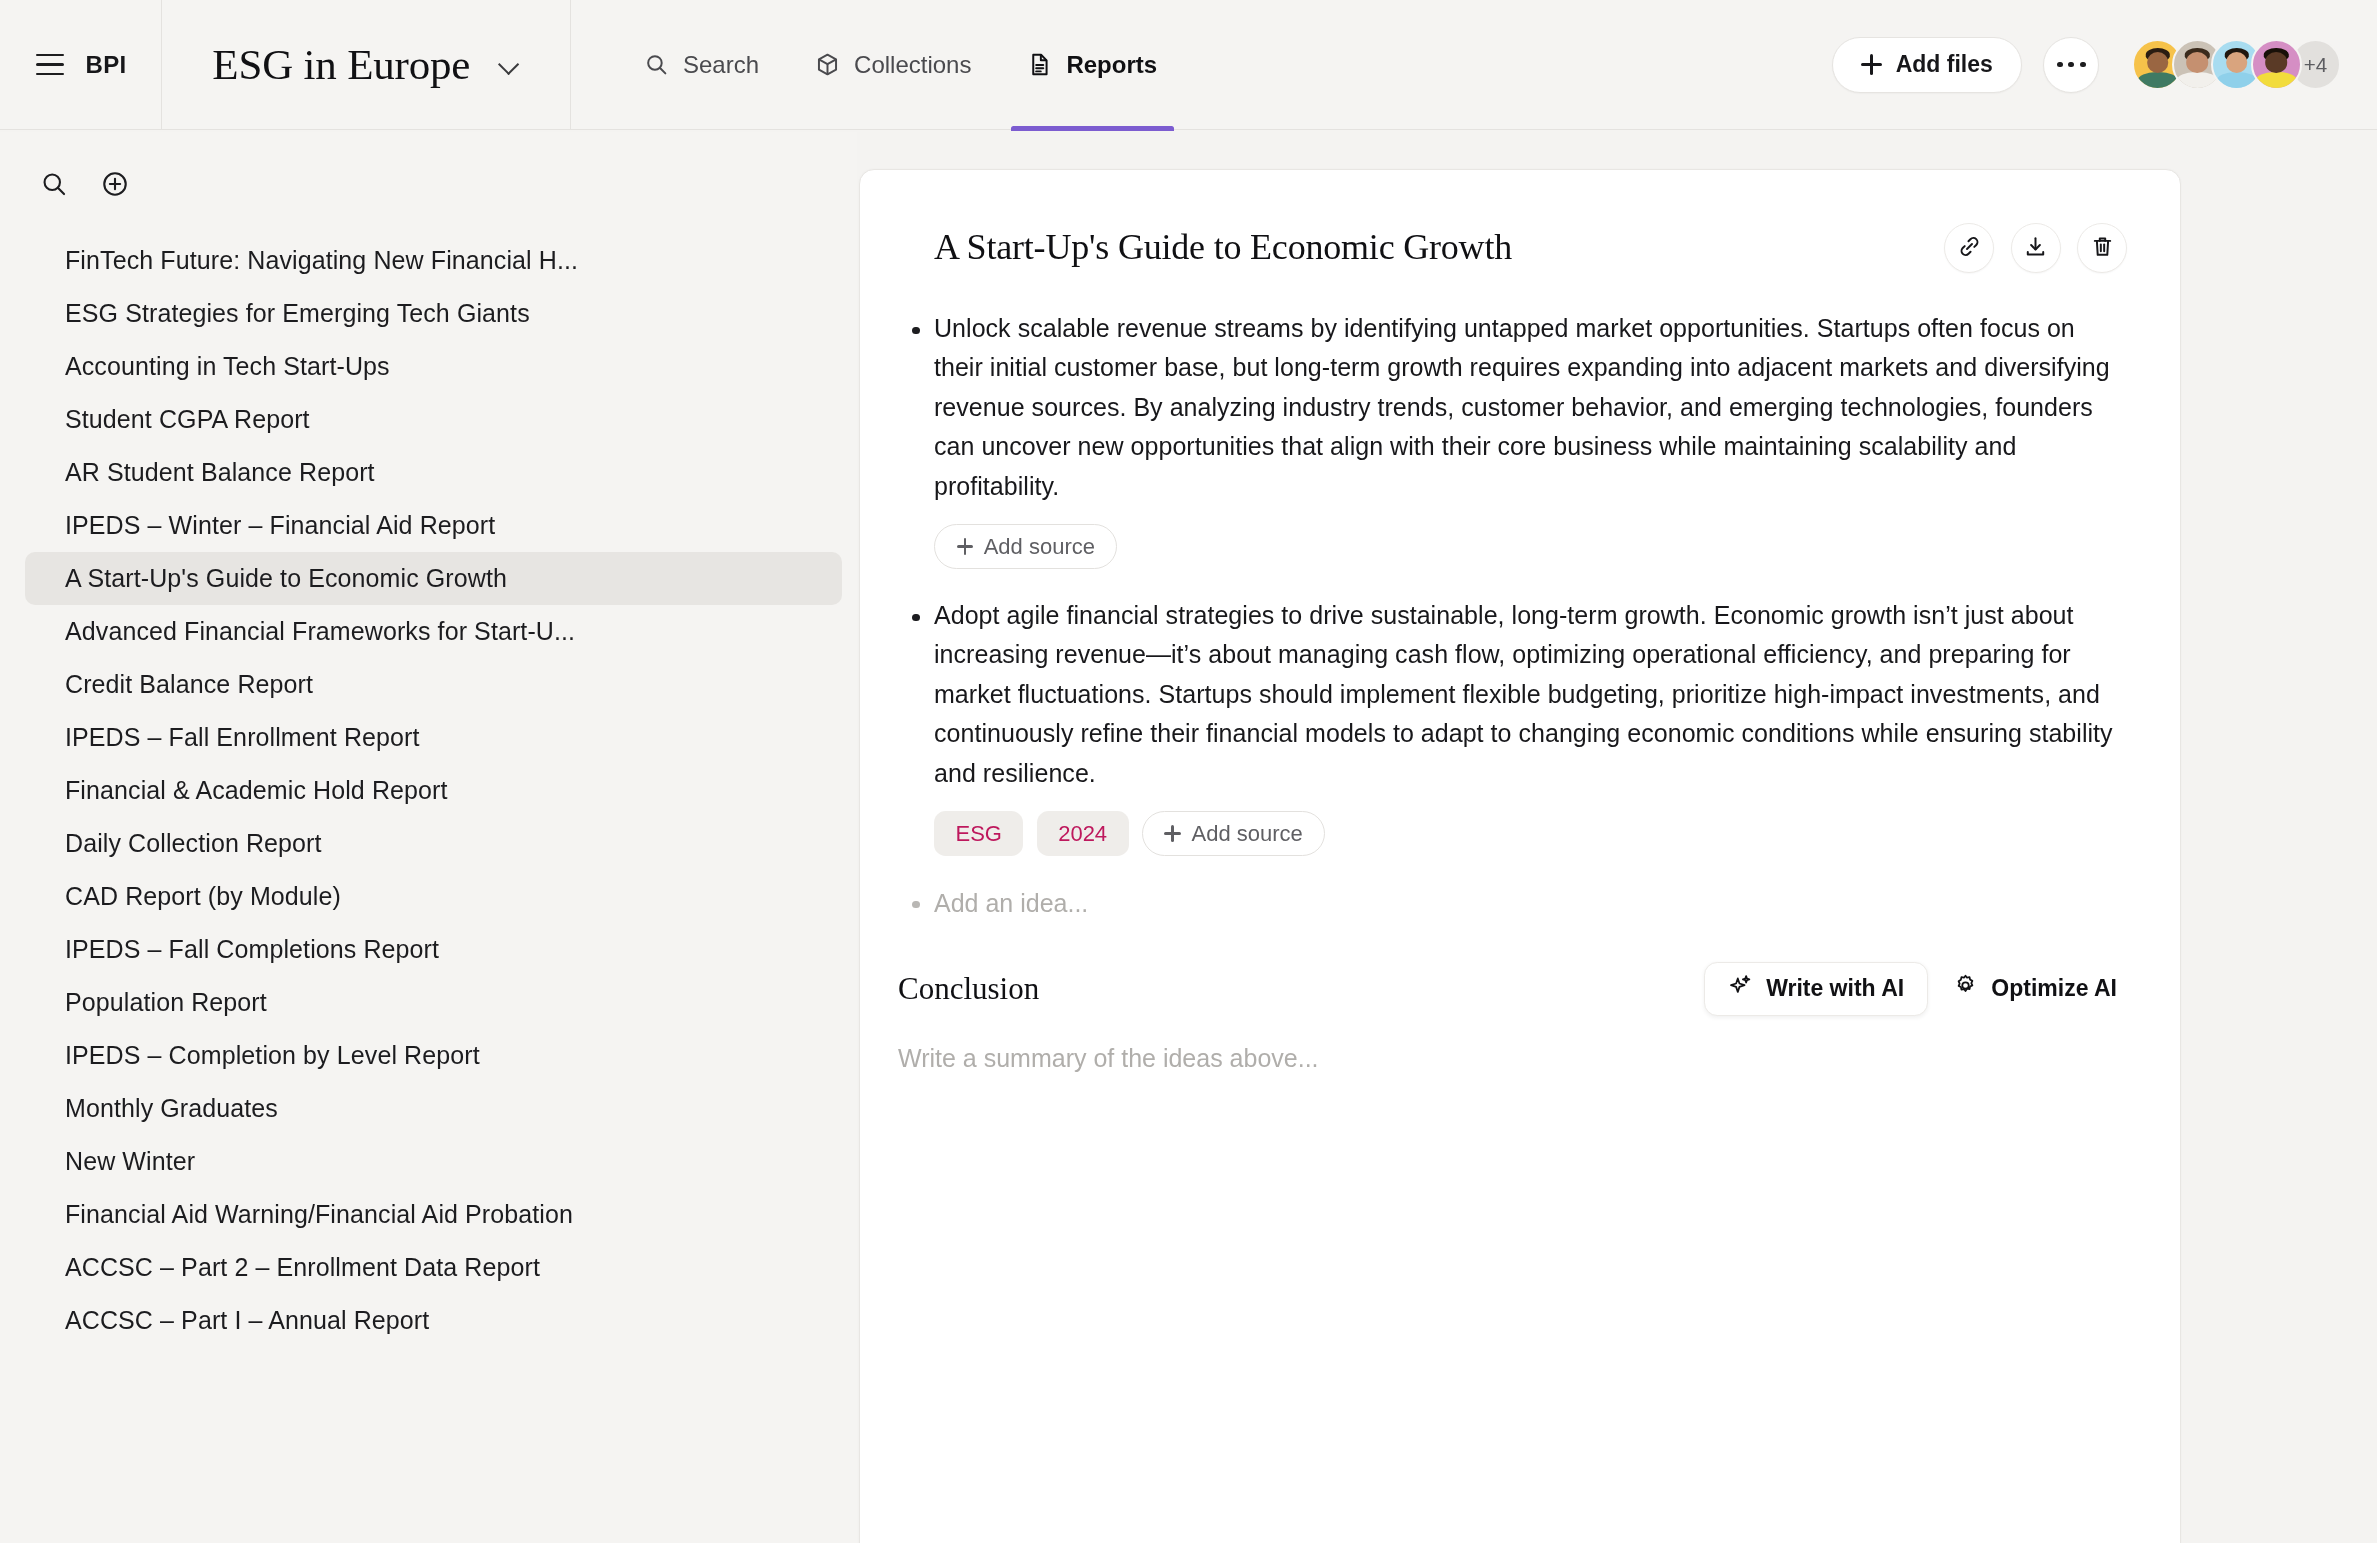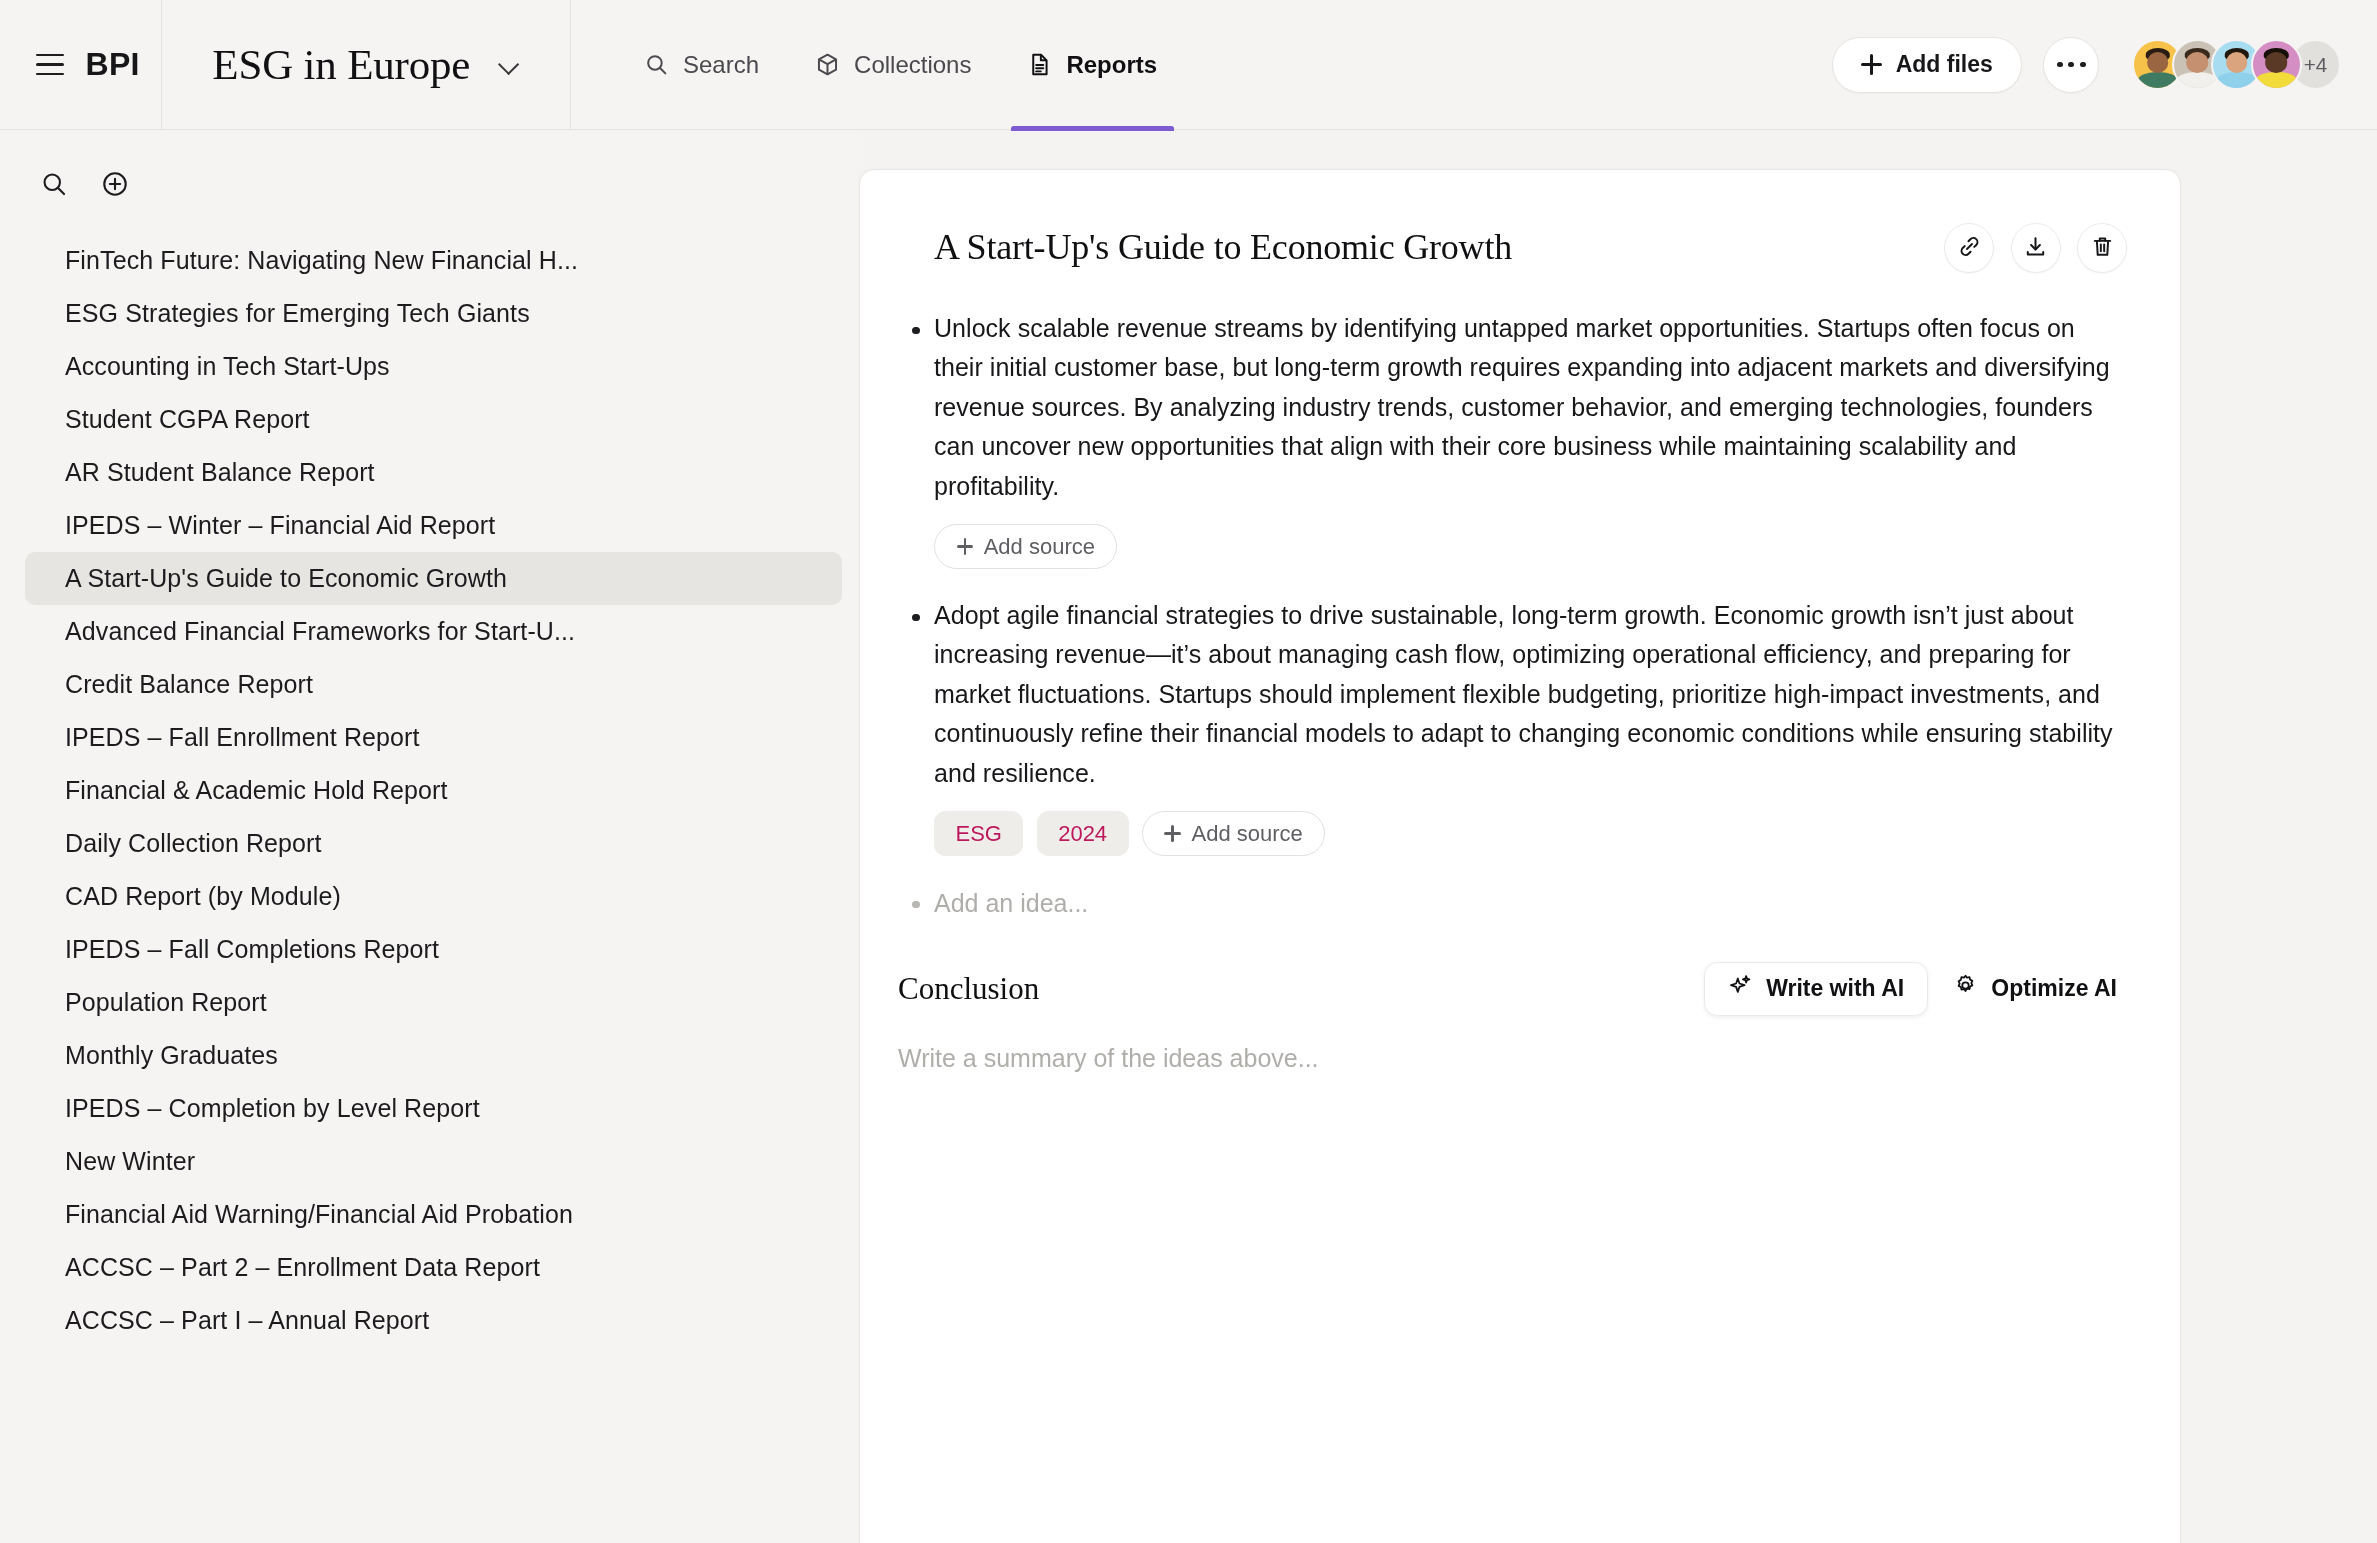--- a/index.html
+++ b/index.html
@@ -20,21 +20,21 @@
     border-bottom: 1.7px solid #e4e2df;
     display: flex; align-items: stretch;
   }
   .tb-brand {
     width: 162px; display: flex; align-items: center; gap: 21.5px;
     padding-left: 36px;
     border-right: 1.7px solid #e4e2df;
   }
   .hamburger { width: 28px; height: 21.5px; display:flex; flex-direction:column; justify-content:space-between; cursor:pointer; }
   .hamburger i { display:block; height: 2.5px; background:#1d1d1f; border-radius:1.7px; }
-  .brand-text { font-size: 32px; font-weight: 700; letter-spacing: 0.3px; color:#17171a; }
+  .brand-text { font-size: 24px; font-weight: 700; letter-spacing: 0.3px; color:#17171a; }
 
   .tb-title {
     width: 409px; display:flex; align-items:center; justify-content:center; gap: 28px;
     border-right: 1.7px solid #e4e2df;
   }
   .tb-title .t {
     font-family: "Liberation Serif", serif;
     font-size: 43px; color:#111114; letter-spacing:-0.2px; white-space:nowrap;
   }
   .chev { width:21.5px; height:21.5px; position:relative; flex:0 0 auto; cursor:pointer; }
@@ -299,22 +299,22 @@
         <div class="side-item">IPEDS – Winter – Financial Aid Report</div>
         <div class="side-item selected">A Start-Up's Guide to Economic Growth</div>
         <div class="side-item">Advanced Financial Frameworks for Start-U...</div>
         <div class="side-item">Credit Balance Report</div>
         <div class="side-item">IPEDS – Fall Enrollment Report</div>
         <div class="side-item">Financial &amp; Academic Hold Report</div>
         <div class="side-item">Daily Collection Report</div>
         <div class="side-item">CAD Report (by Module)</div>
         <div class="side-item">IPEDS – Fall Completions Report</div>
         <div class="side-item">Population Report</div>
+        <div class="side-item">IPEDS – Completion by Level Report</div>
         <div class="side-item">Monthly Graduates</div>
-        <div class="side-item">IPEDS – Completion by Level Report</div>
         <div class="side-item">New Winter</div>
         <div class="side-item">Financial Aid Warning/Financial Aid Probation</div>
         <div class="side-item">ACCSC – Part 2 – Enrollment Data Report</div>
         <div class="side-item">ACCSC – Part I – Annual Report</div>
       </div>
   </div>
 
   <div class="card">
 
     <div class="card-head">

